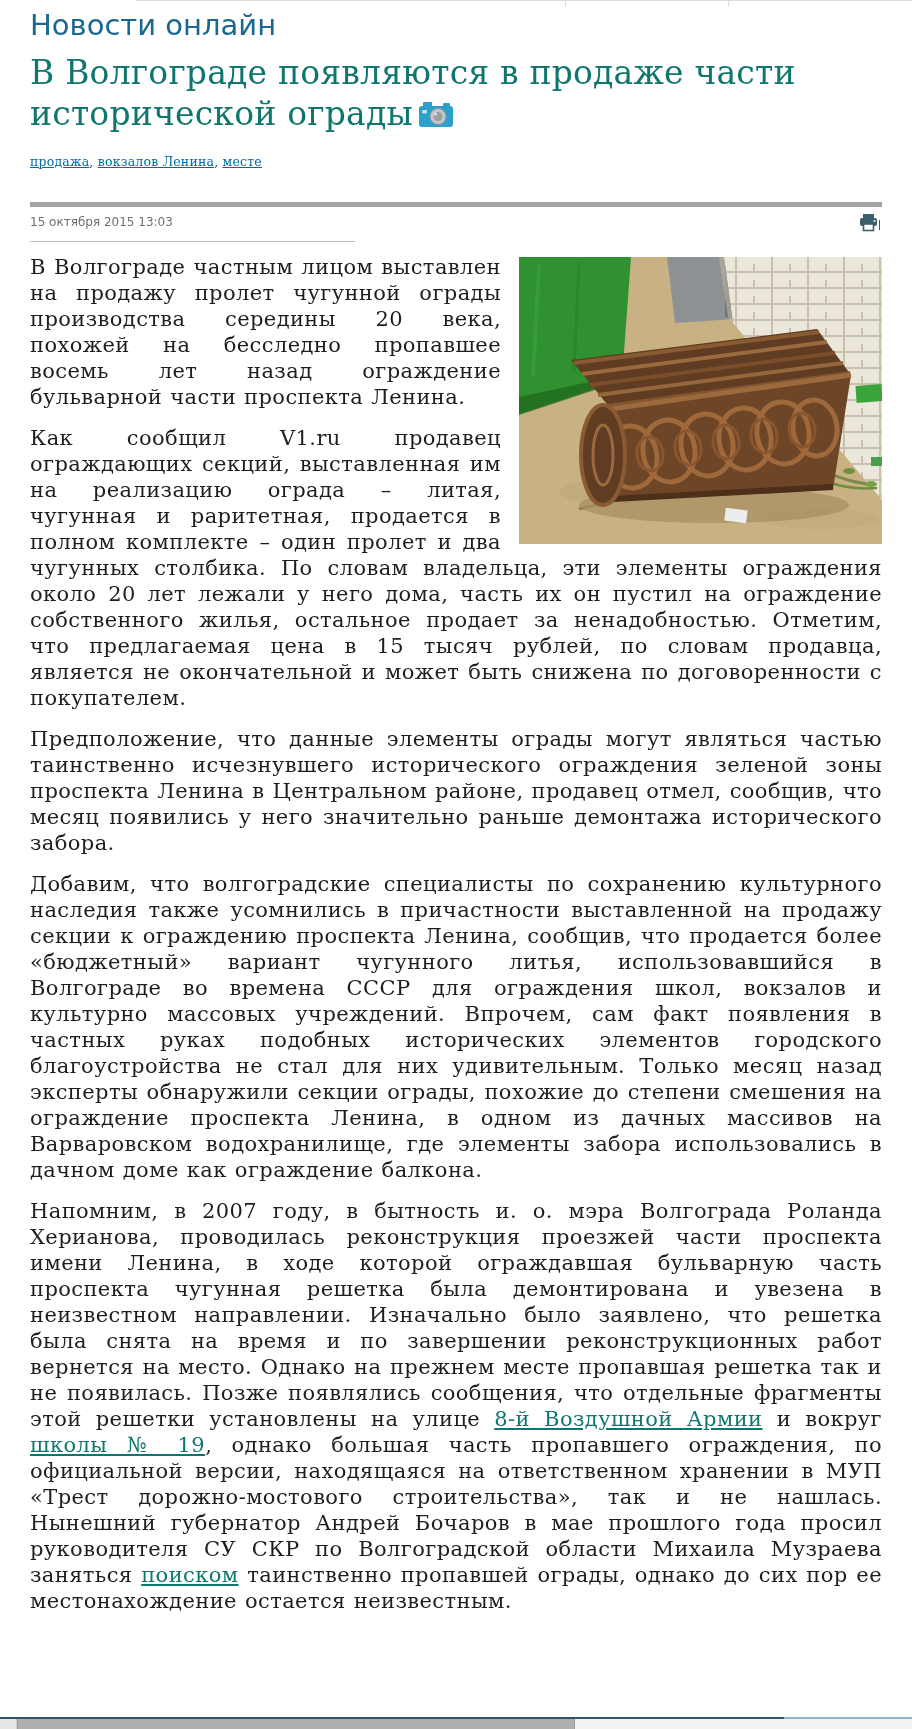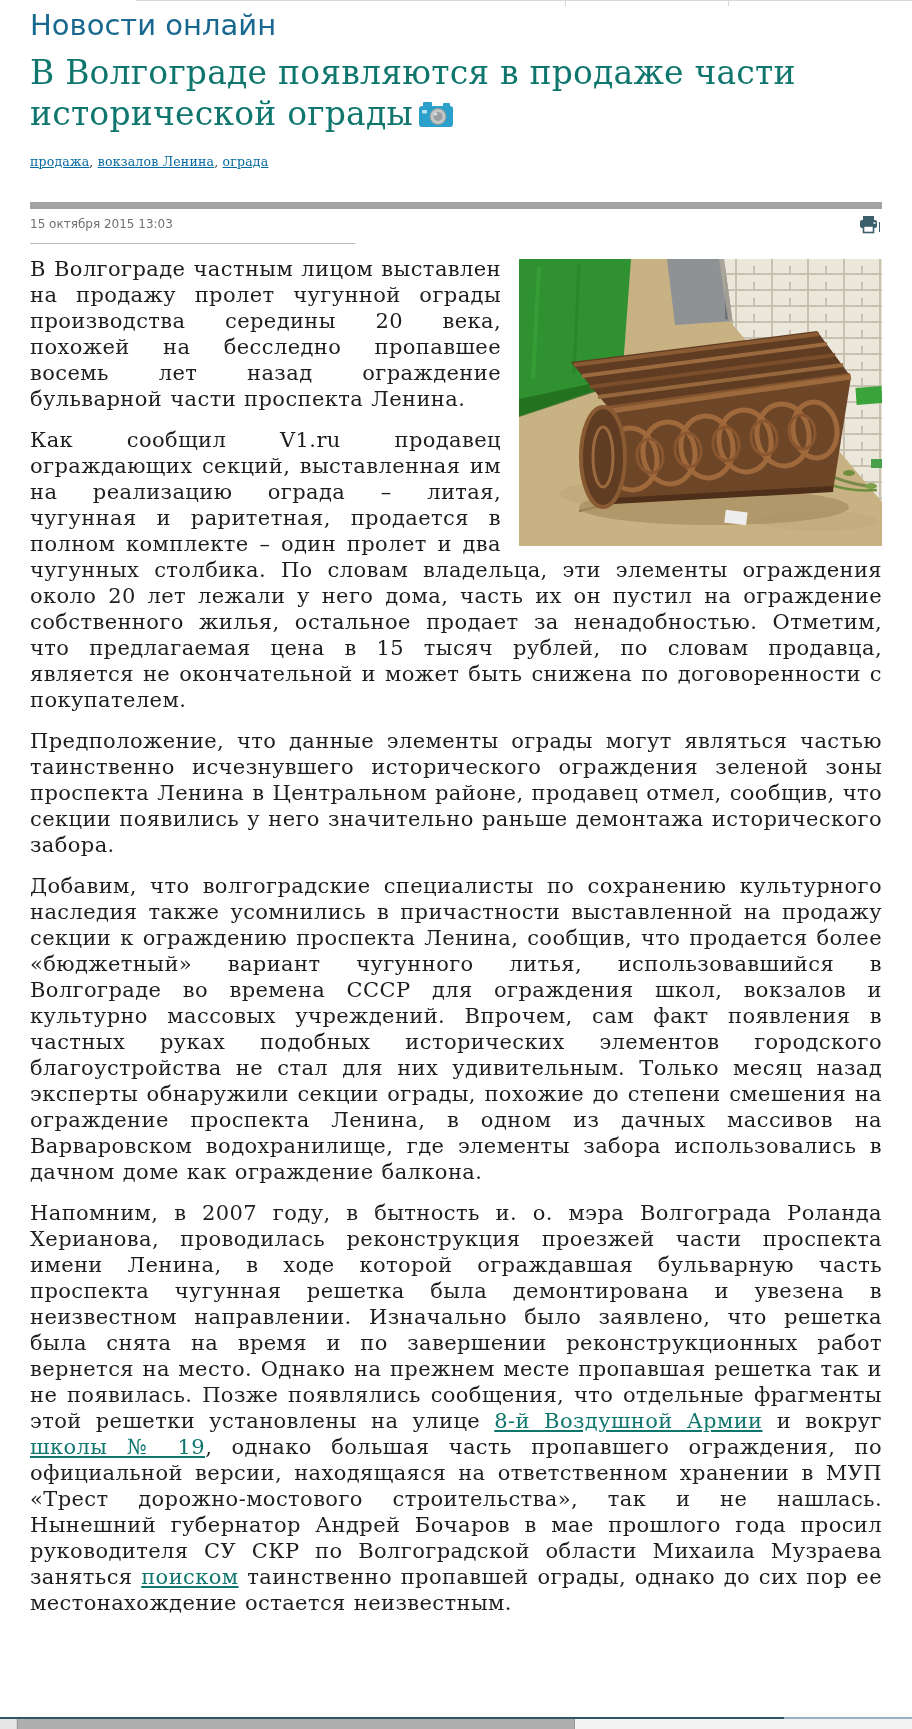--- a/index.html
+++ b/index.html
@@ -18,21 +18,21 @@
     font-size:29px;line-height:34px;color:#19688f;text-decoration:none;cursor:pointer;}
 
   h1.title{margin:10px 0 0 0;font-family:"DejaVu Serif",serif;font-weight:normal;
     font-size:33px;line-height:41px;color:#0f766e;letter-spacing:0.2px;}
   .camera{display:inline-block;vertical-align:-3px;margin-left:6px;}
 
   .tags{margin-top:17px;font-family:"DejaVu Serif",serif;font-size:12.5px;color:#4a4a4a;letter-spacing:0.2px;}
   .tags a{color:#0369a1;text-decoration:underline;cursor:pointer;}
   .tags .sep{color:#4a4a4a;}
 
-  .meta{margin-top:33px;border-top:7px solid #a3a3a3;padding-top:8px;height:20px;position:relative;
+  .meta{margin-top:33px;border-top:5px solid #a3a3a3;padding-top:8px;height:20px;position:relative;
         font-family:"DejaVu Sans",sans-serif;font-size:12px;color:#6f6f6f;}
   .meta .print{position:absolute;right:2px;top:7px;cursor:pointer;line-height:0;}
   .subline{margin-top:6px;width:325px;border-top:1px solid #bdbdbd;height:0;}
 
   .body{margin-top:12px;font-size:21px;line-height:26px;text-align:justify;
         letter-spacing:0.4px;word-spacing:1px;color:#1e1e1e;}
   .body p{margin:0 0 15px 0;}
   .body a{color:#0f766e;text-decoration:underline;cursor:pointer;}
 
   figure.photo{float:right;width:363px;height:287px;margin:3px 0 10px 18px;padding:0;line-height:0;cursor:pointer;}
@@ -64,21 +64,21 @@
           <rect x="4" y="0" width="9" height="6" rx="1" fill="#2aa0cb"></rect>
           <rect x="24" y="1" width="7" height="5" rx="1" fill="#2aa0cb"></rect>
           <rect x="0" y="4" width="34" height="21" rx="3" fill="#2aa0cb"></rect>
           <circle cx="19" cy="14.5" r="8" fill="#c3c7c8" stroke="#8f9698" stroke-width="1"></circle>
           <circle cx="19" cy="14.5" r="4.5" fill="#9aa0a2"></circle>
           <circle cx="16.5" cy="12" r="1.6" fill="#dfe2e3"></circle>
           <rect x="3" y="8" width="5" height="3.5" rx="1" fill="#bce4f2"></rect>
         </svg></span></h1>
 
     <div class="tags">
-      <a>продажа</a><span class="sep">, </span><a>вокзалов Ленина</a><span class="sep">, </span><a>ограда</a>
+      <a>продажа</a><span class="sep">, </span><a>вокзалов Ленина</a><span class="sep">, </span><a>месте</a>
     </div>
 
     <div class="meta">
       <span class="date">15 октября 2015 13:03</span>
       <span class="print" title="">
         <svg width="21" height="18" viewBox="0 0 21 18" aria-hidden="true">
           <rect x="4" y="0" width="11" height="4.5" fill="#3b5f6b"></rect>
           <rect x="1" y="4" width="17" height="8" rx="2" fill="#3b5f6b"></rect>
           <rect x="14.5" y="6" width="2" height="2" fill="#cfd9dd"></rect>
           <rect x="4.5" y="10" width="10" height="6.5" fill="#ffffff" stroke="#3b5f6b" stroke-width="1.6"></rect>
@@ -157,21 +157,21 @@
 
           <ellipse cx="84" cy="198" rx="22" ry="50" fill="#5f3c22" stroke="#8a5a33" stroke-width="4"></ellipse>
           <ellipse cx="84" cy="198" rx="10" ry="30" fill="none" stroke="#9c6a3f" stroke-width="3"></ellipse>
 
           <rect x="206" y="252" width="22" height="13" fill="#ededed" transform="rotate(7 217 258)"></rect>
         </svg>
       </figure>
 
       <p>В Волгограде частным лицом выставлен на продажу пролет чугунной ограды производства середины 20 века, похожей на бесследно пропавшее восемь лет назад ограждение бульварной части проспекта Ленина.</p>
       <p>Как сообщил V1.ru продавец ограждающих секций, выставленная им на реализацию ограда – литая, чугунная и раритетная, продается в полном комплекте – один пролет и два чугунных столбика. По словам владельца, эти элементы ограждения около 20 лет лежали у него дома, часть их он пустил на ограждение собственного жилья, остальное продает за ненадобностью. Отметим, что предлагаемая цена в 15 тысяч рублей, по словам продавца, является не окончательной и может быть снижена по договоренности с покупателем.</p>
-      <p>Предположение, что данные элементы ограды могут являться частью таинственно исчезнувшего исторического ограждения зеленой зоны проспекта Ленина в Центральном районе, продавец отмел, сообщив, что секции появились у него значительно раньше демонтажа исторического забора.</p>
+      <p>Предположение, что данные элементы ограды могут являться частью таинственно исчезнувшего исторического ограждения зеленой зоны проспекта Ленина в Центральном районе, продавец отмел, сообщив, что месяц появились у него значительно раньше демонтажа исторического забора.</p>
       <p>Добавим, что волгоградские специалисты по сохранению культурного наследия также усомнились в причастности выставленной на продажу секции к ограждению проспекта Ленина, сообщив, что продается более «бюджетный» вариант чугунного литья, использовавшийся в Волгограде во времена СССР для ограждения школ, вокзалов и культурно массовых учреждений. Впрочем, сам факт появления в частных руках подобных исторических элементов городского благоустройства не стал для них удивительным. Только месяц назад эксперты обнаружили секции ограды, похожие до степени смешения на ограждение проспекта Ленина, в одном из дачных массивов на Варваровском водохранилище, где элементы забора использовались в дачном доме как ограждение балкона.</p>
       <p><span>Напомним, в 2007 году, в бытность и. о. мэра Волгограда Роланда Херианова, проводилась реконструкция проезжей части проспекта имени Ленина, в ходе которой ограждавшая бульварную часть проспекта чугунная решетка была демонтирована и увезена в неизвестном направлении. Изначально было заявлено, что решетка была снята на время и по завершении реконструкционных работ вернется на место. Однако на прежнем месте пропавшая решетка так и не появилась. Позже появлялись сообщения, что отдельные фрагменты этой решетки установлены на улице </span><a>8-й Воздушной Армии</a><span> и вокруг </span><a>школы № 19</a><span>, однако большая часть пропавшего ограждения, по официальной версии, находящаяся на ответственном хранении в МУП «Трест дорожно-мостового строительства», так и не нашлась. Нынешний губернатор Андрей Бочаров в мае прошлого года просил руководителя СУ СКР по Волгоградской области Михаила Музраева заняться </span><a>поиском</a><span> таинственно пропавшей ограды, однако до сих пор ее местонахождение остается неизвестным.</span></p>
     </div>
   </div>
 
   <div class="hscroll">
     <div class="line"></div>
     <div class="track">
       <div class="btn"></div>
       <div class="thumb"></div>

